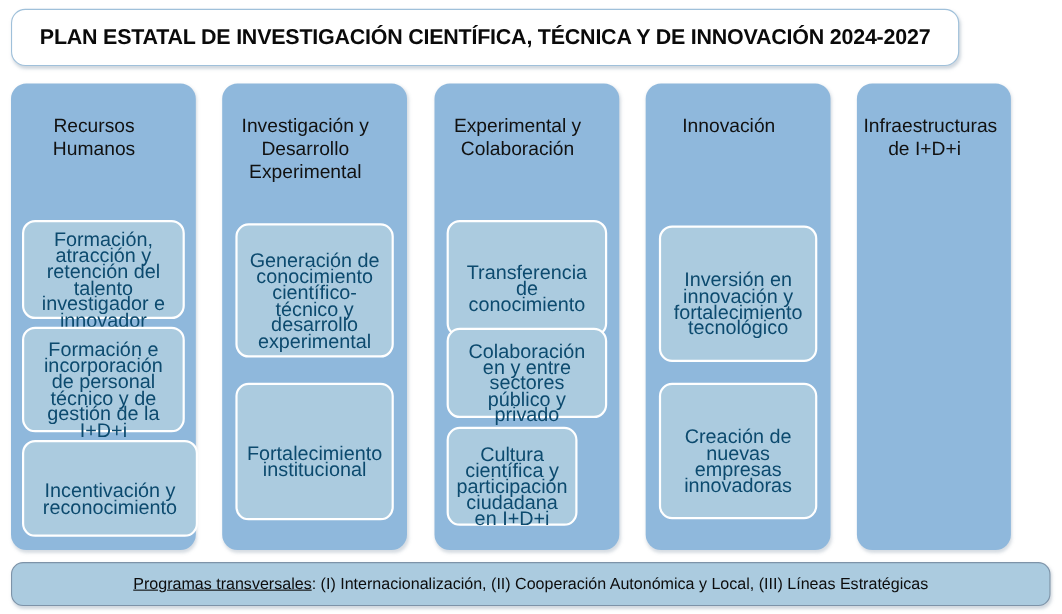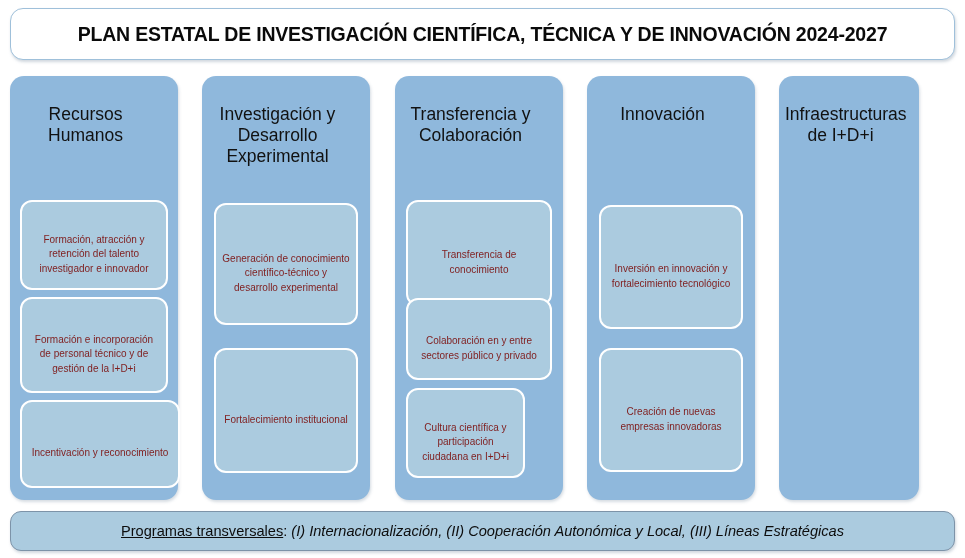--- a/index.html
+++ b/index.html
@@ -20,21 +20,21 @@
     width: 965px;
     height: 558px;
     background: #ffffff;
   }
 
   
   .title-bar {
     position: absolute;
     left: 10px;
     top: 8px;
-    width: 945px;
+    width: 862px;
     height: 52px;
     box-sizing: border-box;
     background: #ffffff;
     border: 1.5px solid #9fc0da;
     border-radius: 13px;
     display: flex;
     align-items: center;
     justify-content: center;
     box-shadow: 1px 2px 3px rgba(120,140,160,0.35);
   }
@@ -89,23 +89,23 @@
     background: #abcbdf;
     border: 2.5px solid #ffffff;
     border-radius: 12px;
     display: flex;
     align-items: center;
     justify-content: center;
     text-align: center;
     padding: 4px 6px;
   }
   .card-text {
-    font-size: 10px;
+    font-size: 18px;
     line-height: 14.6px;
-    color: #7f1d1d;
+    color: #0c4a6e;
     margin-top: 19px;
   }
 
   
   .c0-card0 { left: 10px; top: 124px; width: 148px; height: 90px; }
   .c0-card1 { left: 10px; top: 221px; width: 148px; height: 96px; }
   .c0-card2 { left: 10px; top: 324px; width: 160px; height: 88px; }
 
   
   .c1-card0 { left: 12px; top: 127px; width: 144px; height: 122px; }
@@ -139,21 +139,20 @@
   .footer-text {
     font-size: 14.6px;
     color: #0d0d0d;
     white-space: nowrap;
   }
   .footer-label {
     text-decoration: underline;
     font-style: normal;
   }
   .footer-body {
-    font-style: italic;
   }
 </style>
 </head>
 <body>
 
 <div id="root">
 
   <div class="title-bar">
     <div class="title-text">PLAN ESTATAL DE INVESTIGACIÓN CIENTÍFICA, TÉCNICA Y DE INNOVACIÓN 2024-2027</div>
   </div>
@@ -177,21 +176,21 @@
       <div class="col-header">Investigación y Desarrollo Experimental</div>
       <div class="card c1-card0">
         <span class="card-text">Generación de conocimiento científico-técnico y desarrollo experimental</span>
       </div>
       <div class="card c1-card1">
         <span class="card-text">Fortalecimiento institucional</span>
       </div>
     </div>
 
     <div class="column col-2">
-      <div class="col-header">Transferencia y Colaboración</div>
+      <div class="col-header">Experimental y Colaboración</div>
       <div class="card c2-card0">
         <span class="card-text">Transferencia de conocimiento</span>
       </div>
       <div class="card c2-card1">
         <span class="card-text">Colaboración en y entre sectores público y privado</span>
       </div>
       <div class="card c2-card2">
         <span class="card-text">Cultura científica y participación ciudadana en I+D+i</span>
       </div>
     </div>

